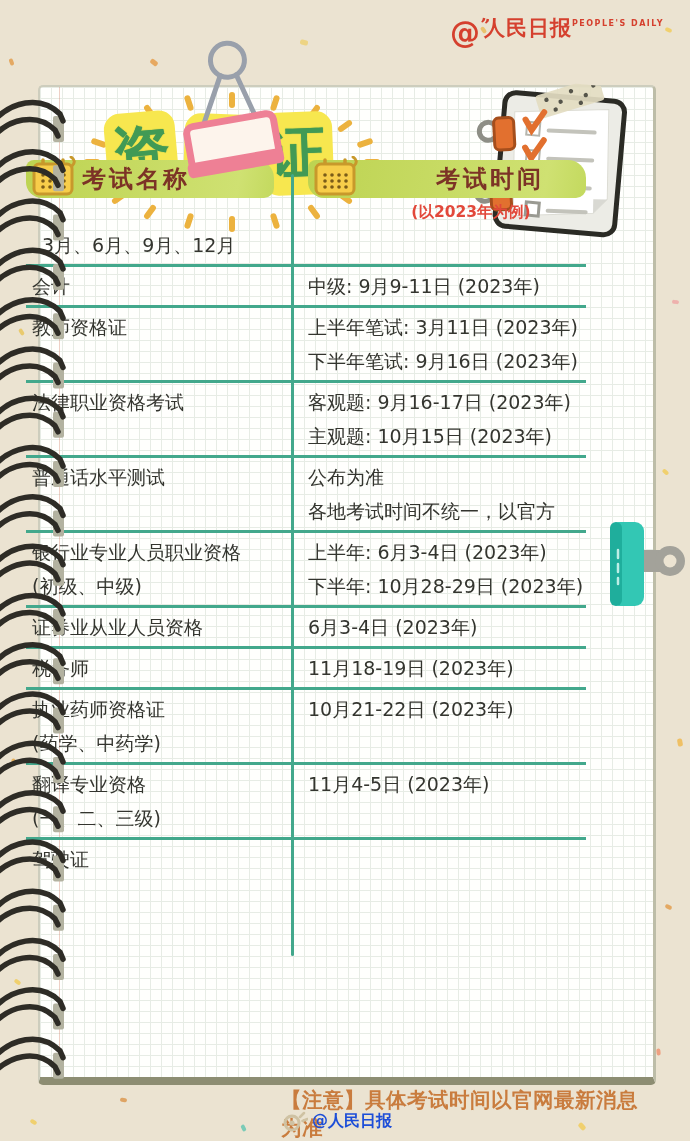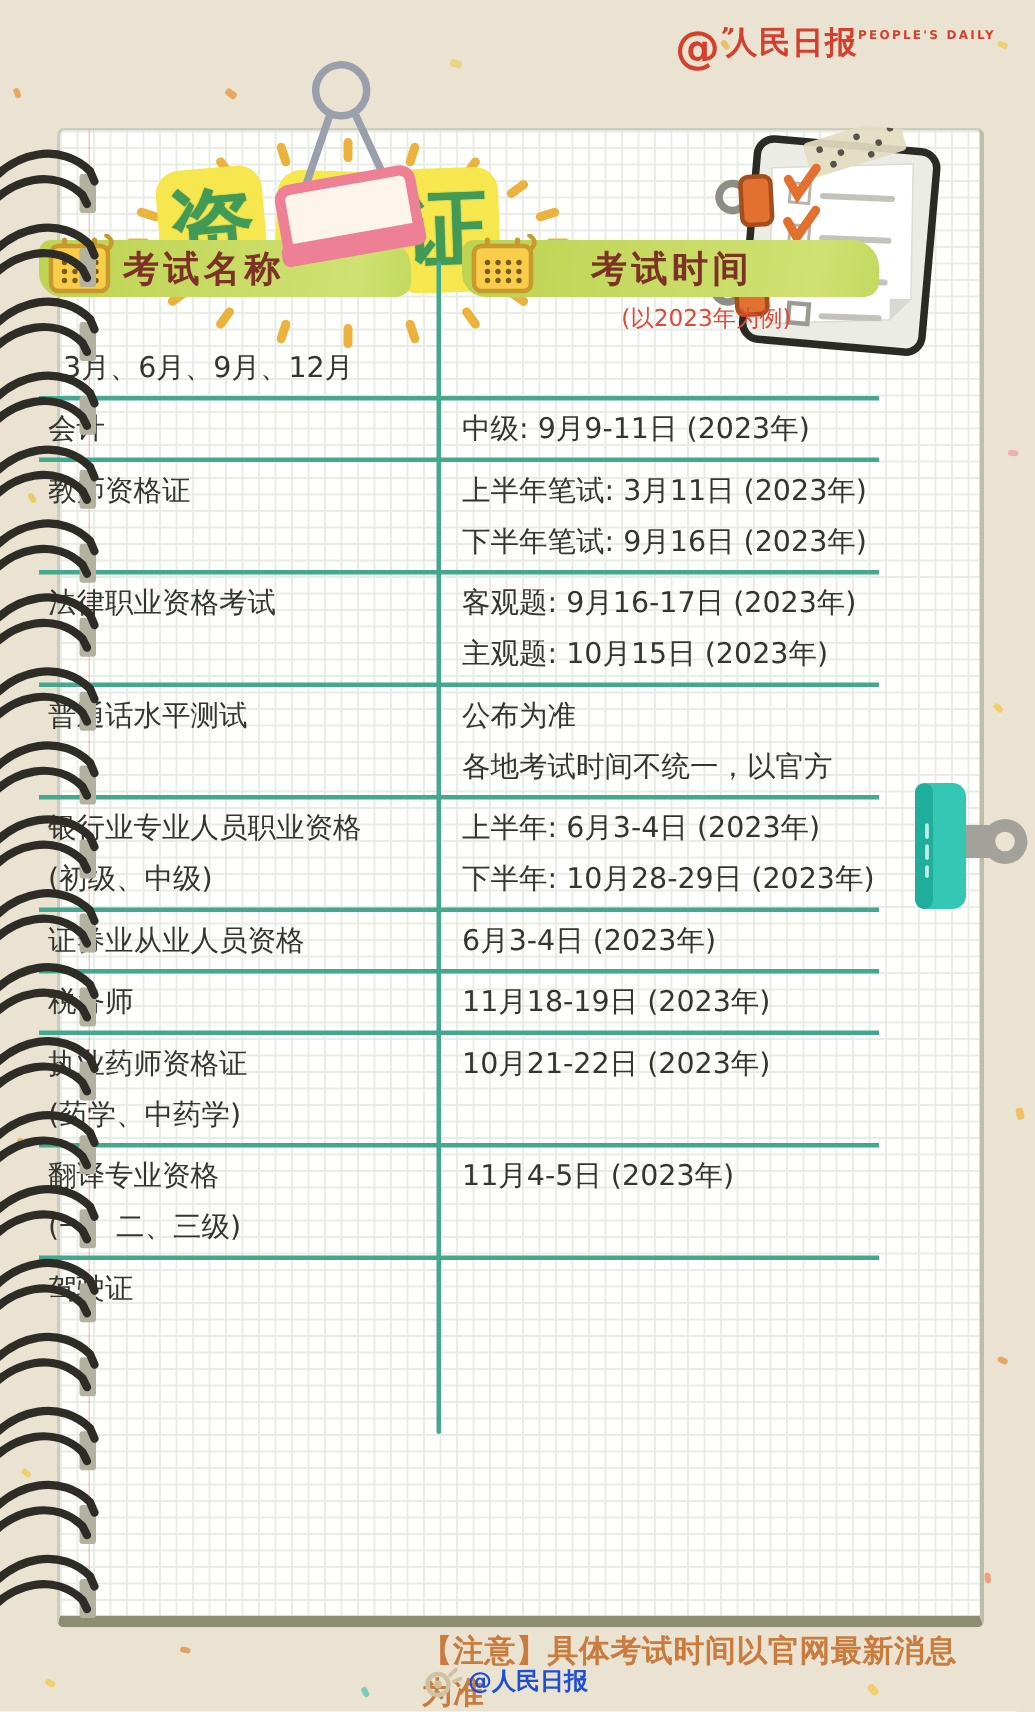--- a/index.html
+++ b/index.html
@@ -60,23 +60,23 @@
   .hcell.name{width:266px;}
   .hcell.time{flex:1;margin-left:16px;}
   .pill{
     position:relative;height:38px;line-height:38px;
     background:linear-gradient(100deg,#bdd351,#cfe172 85%,#c3d95e);
     border-radius:8px 18px 10px 16px;
     color:#7c3326;font-weight:bold;font-size:24px;letter-spacing:3px;
     padding-left:56px;
   }
   .pill.name-pill{width:192px;}
-  .pill.time-pill{text-align:left;padding-left:86px;}
+  .pill.time-pill{text-align:center;padding-left:86px;}
   .cal-icon{position:absolute;left:4px;top:-4px;}
-  .time-note{position:absolute;left:330px;top:42px;width:230px;text-align:center;color:#e2483a;font-size:15.5px;font-weight:normal;}
+  .time-note{position:absolute;left:330px;top:42px;width:230px;text-align:center;color:#e2483a;font-size:15.5px;font-weight:bold;}
   .rows{margin-top:24px;}
   .trow{display:flex;border-bottom:3px solid #43a88c;padding:2px 0;}
   .trow:last-child{border-bottom:none;}
   .cell{font-size:19px;color:#34352f;font-weight:500;}
   .cell .cell-line{line-height:34px;}
   .cell.name{width:266px;padding-left:6px;box-sizing:border-box;}
   .cell.time{flex:1;padding-left:16px;min-height:34px;}
   .col-divider{position:absolute;left:265px;top:14px;height:782px;width:3px;background:#43a88c;border-radius:2px;}
   
   .footer-note{position:absolute;left:281px;top:1086px;width:368px;color:#c97c3e;font-size:20.5px;font-weight:bold;letter-spacing:.5px;z-index:2;}

